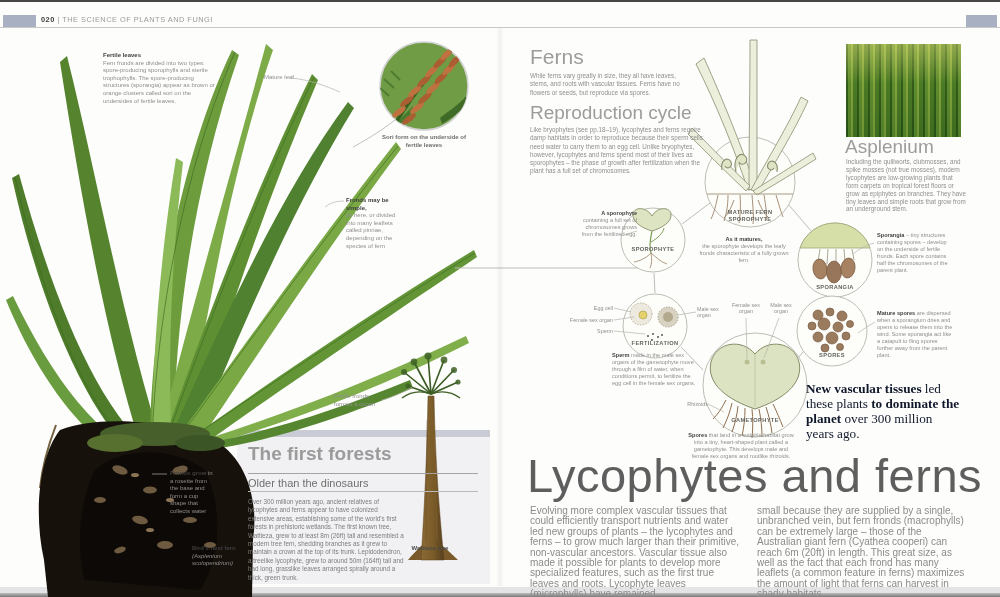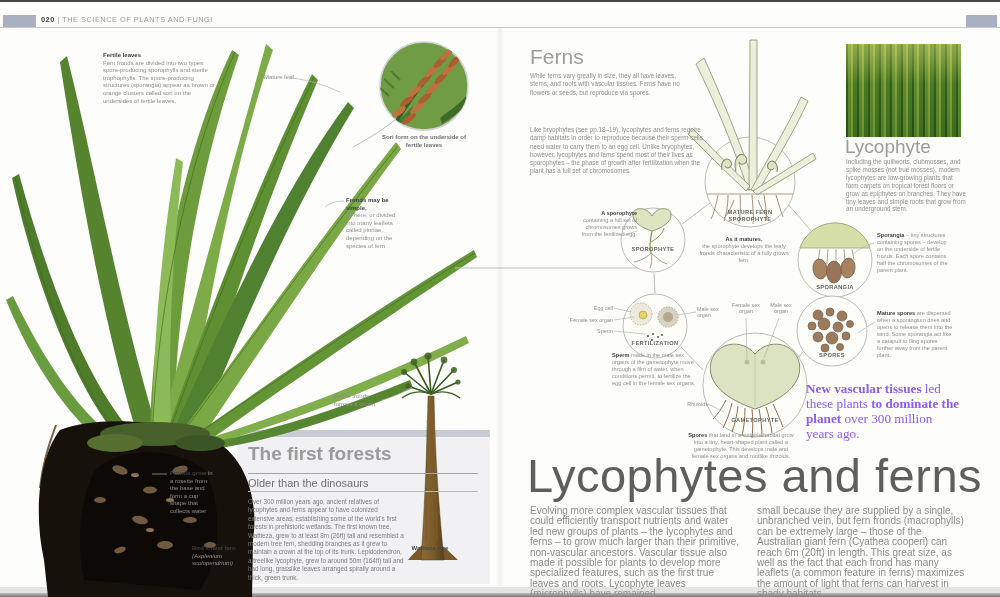--- a/index.html
+++ b/index.html
@@ -339,23 +339,24 @@
   <div class="abs" style="left:248px;top:477px;font-size:11px;color:#6f6f6f;">Older than the dinosaurs</div>
   <div class="rule" style="left:248px;top:491px;width:230px;background:#b9b9b9;"></div>
   <div class="abs" style="left:248px;top:498px;width:158px;font-size:6.3px;line-height:8.4px;color:#7d7d7d;">Over 300 million years ago, ancient relatives of lycophytes and ferns appear to have colonized extensive areas, establishing some of the world's first forests in prehistoric wetlands. The first known tree, Wattieza, grew to at least 8m (26ft) tall and resembled a modern tree fern, shedding branches as it grew to maintain a crown at the top of its trunk. Lepidodendron, a treelike lycophyte, grew to around 50m (164ft) tall and had long, grasslike leaves arranged spirally around a thick, green trunk.</div>
   <div class="note" style="left:400px;top:545px;width:60px;text-align:center;font-weight:bold;color:#4a4a4a;">
     <span>Wattieza tree</span>
   </div>
 
   <div class="h2" style="left:530px;top:45px;font-size:21px;">Ferns</div>
   <div class="abs" style="left:530px;top:72px;width:150px;font-size:6.3px;line-height:8.3px;color:#8f8f8f;">While ferns vary greatly in size, they all have leaves, stems, and roots with vascular tissues. Ferns have no flowers or seeds, but reproduce via spores.</div>
 
+  <div class="h2" style="left:530px;top:102px;font-size:19px;">Reproduction cycle</div>
   <div class="abs" style="left:530px;top:126px;width:174px;font-size:6.3px;line-height:8.3px;color:#8f8f8f;">Like bryophytes (see pp.18–19), lycophytes and ferns require damp habitats in order to reproduce because their sperm cells need water to carry them to an egg cell. Unlike bryophytes, however, lycophytes and ferns spend most of their lives as sporophytes – the phase of growth after fertilization when the plant has a full set of chromosomes.</div>
 
-  <div class="h2" style="left:845px;top:136px;font-size:19px;">Lycophyte</div>
+  <div class="h2" style="left:845px;top:136px;font-size:19px;">Asplenium</div>
   <div class="abs" style="left:846px;top:158px;width:120px;font-size:6.3px;line-height:7.9px;color:#8f8f8f;">Including the quillworts, clubmosses, and spike mosses (not true mosses), modern lycophytes are low-growing plants that form carpets on tropical forest floors or grow as epiphytes on branches. They have tiny leaves and simple roots that grow from an underground stem.</div>
 
   <div class="cyc" style="left:712px;top:209px;width:76px;">MATURE FERN SPOROPHYTE</div>
   <div class="cyc" style="left:618px;top:246px;width:70px;">SPOROPHYTE</div>
   <div class="cyc" style="left:805px;top:284px;width:60px;">SPORANGIA</div>
   <div class="cyc" style="left:802px;top:352px;width:60px;">SPORES</div>
   <div class="cyc" style="left:620px;top:340px;width:70px;">FERTILIZATION</div>
   <div class="cyc" style="left:720px;top:417px;width:70px;">GAMETOPHYTE</div>
 
   <div class="note" style="left:573px;top:210px;width:64px;text-align:right;font-size:5.6px;line-height:6.9px;">
@@ -384,21 +385,21 @@
   </div>
 
   <div class="note" style="left:573px;top:305px;width:40px;text-align:right;font-size:5.4px;">Egg cell</div>
   <div class="note" style="left:563px;top:317px;width:50px;text-align:right;font-size:5.4px;">Female sex organ</div>
   <div class="note" style="left:583px;top:328px;width:30px;text-align:right;font-size:5.4px;">Sperm</div>
   <div class="note" style="left:697px;top:306px;width:30px;font-size:5.4px;line-height:6.4px;">Male sex organ</div>
   <div class="note" style="left:726px;top:302px;width:40px;text-align:center;font-size:5.4px;line-height:6.4px;">Female sex organ</div>
   <div class="note" style="left:764px;top:302px;width:34px;text-align:center;font-size:5.4px;line-height:6.4px;">Male sex organ</div>
   <div class="note" style="left:680px;top:401px;width:28px;text-align:right;font-size:5.4px;">Rhizoids</div>
 
-  <div class="abs" style="left:806px;top:381px;width:154px;font-family:'Liberation Serif',serif;font-size:13.2px;line-height:1.14;color:#8b5cf6;">
+  <div class="abs" style="left:806px;top:381px;width:154px;font-family:'Liberation Serif',serif;font-size:13.2px;line-height:1.14;color:#0f172a;">
     <span class="qb">New vascular tissues</span><span> led these plants </span><span class="qb">to dominate the planet</span><span> over 300 million years ago.</span>
   </div>
 
   <div class="abs" style="left:527px;top:448px;font-size:47px;font-weight:100;color:#5e5e5e;letter-spacing:.5px;white-space:nowrap;">Lycophytes and ferns</div>
   <div class="body-col" style="left:530px;top:506px;width:214px;">Evolving more complex vascular tissues that could efficiently transport nutrients and water led new groups of plants – the lycophytes and ferns – to grow much larger than their primitive, non-vascular ancestors. Vascular tissue also made it possible for plants to develop more specialized features, such as the first true leaves and roots. Lycophyte leaves (microphylls) have remained</div>
   <div class="body-col" style="left:757px;top:506px;width:208px;">small because they are supplied by a single, unbranched vein, but fern fronds (macrophylls) can be extremely large – those of the Australian giant fern (Cyathea cooperi) can reach 6m (20ft) in length. This great size, as well as the fact that each frond has many leaflets (a common feature in ferns) maximizes the amount of light that ferns can harvest in shady habitats.</div>
 
 </div>
 
 </body></html>

